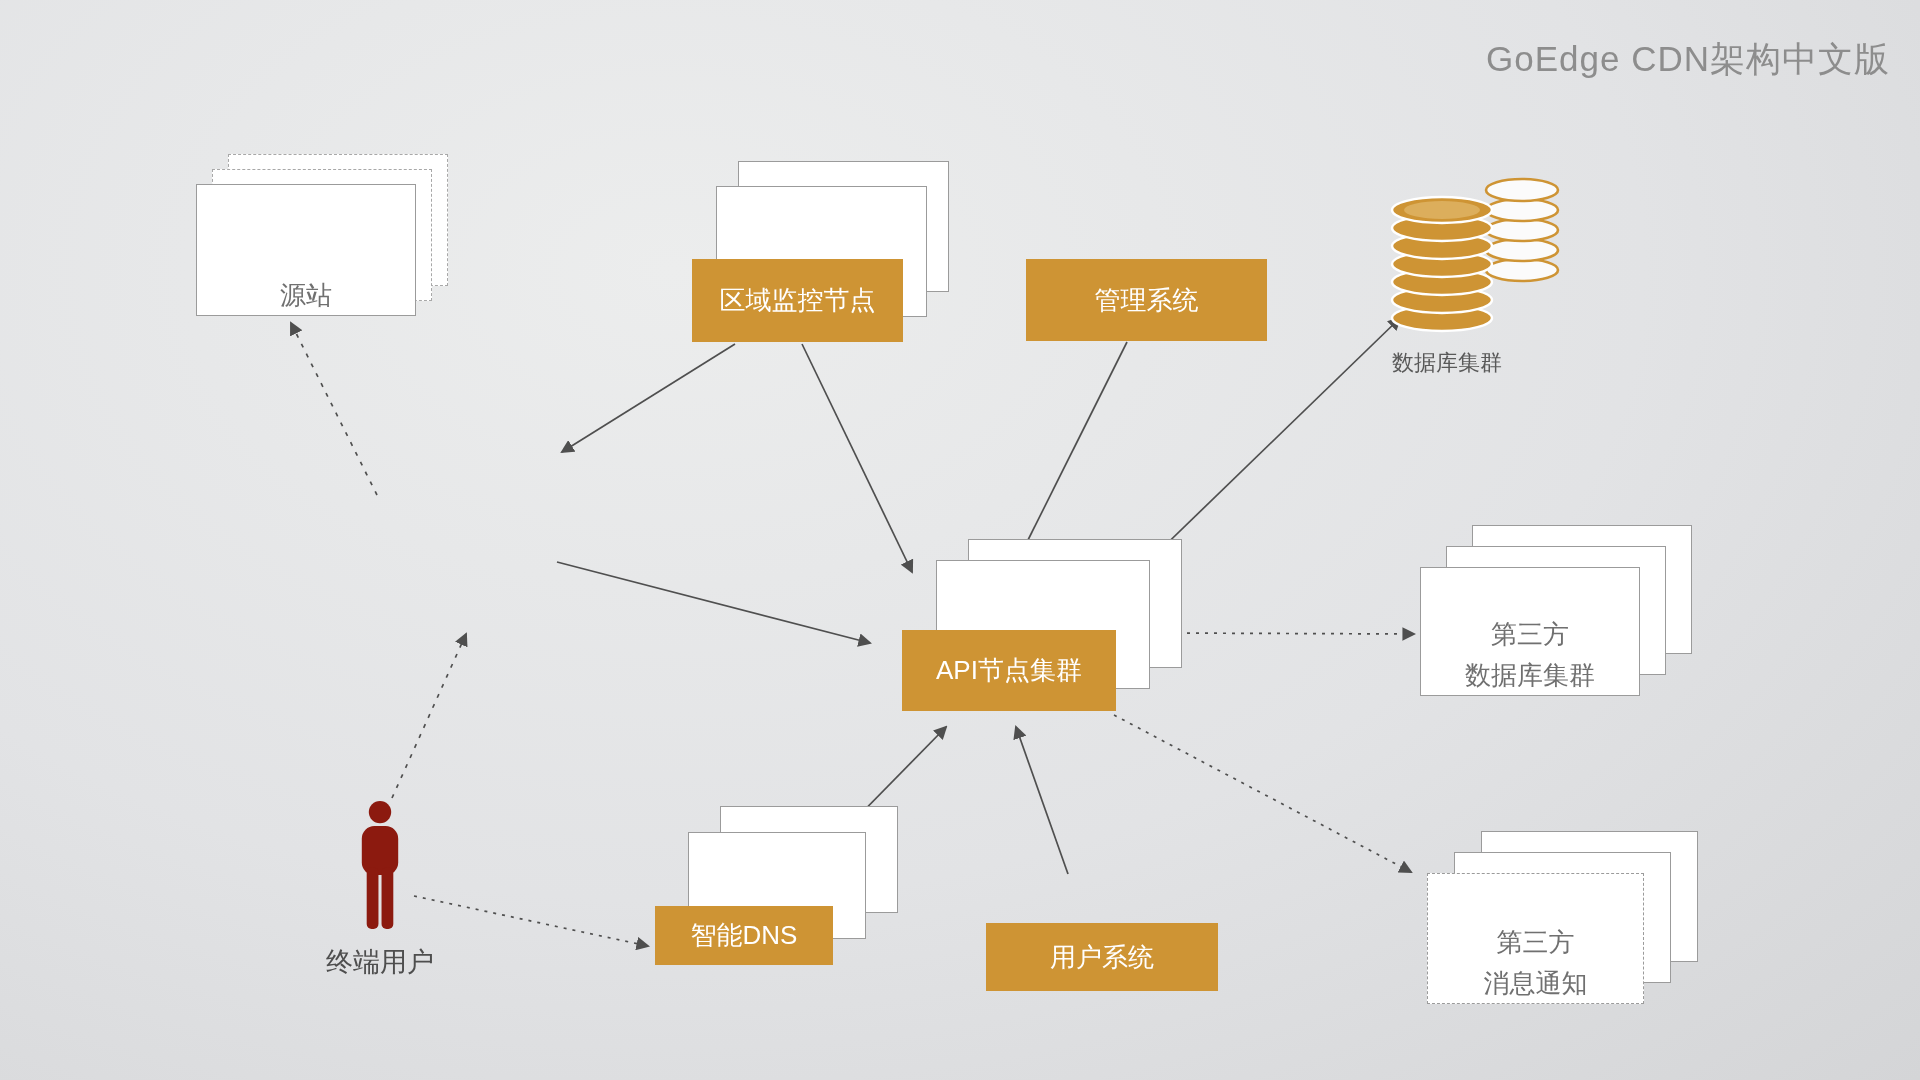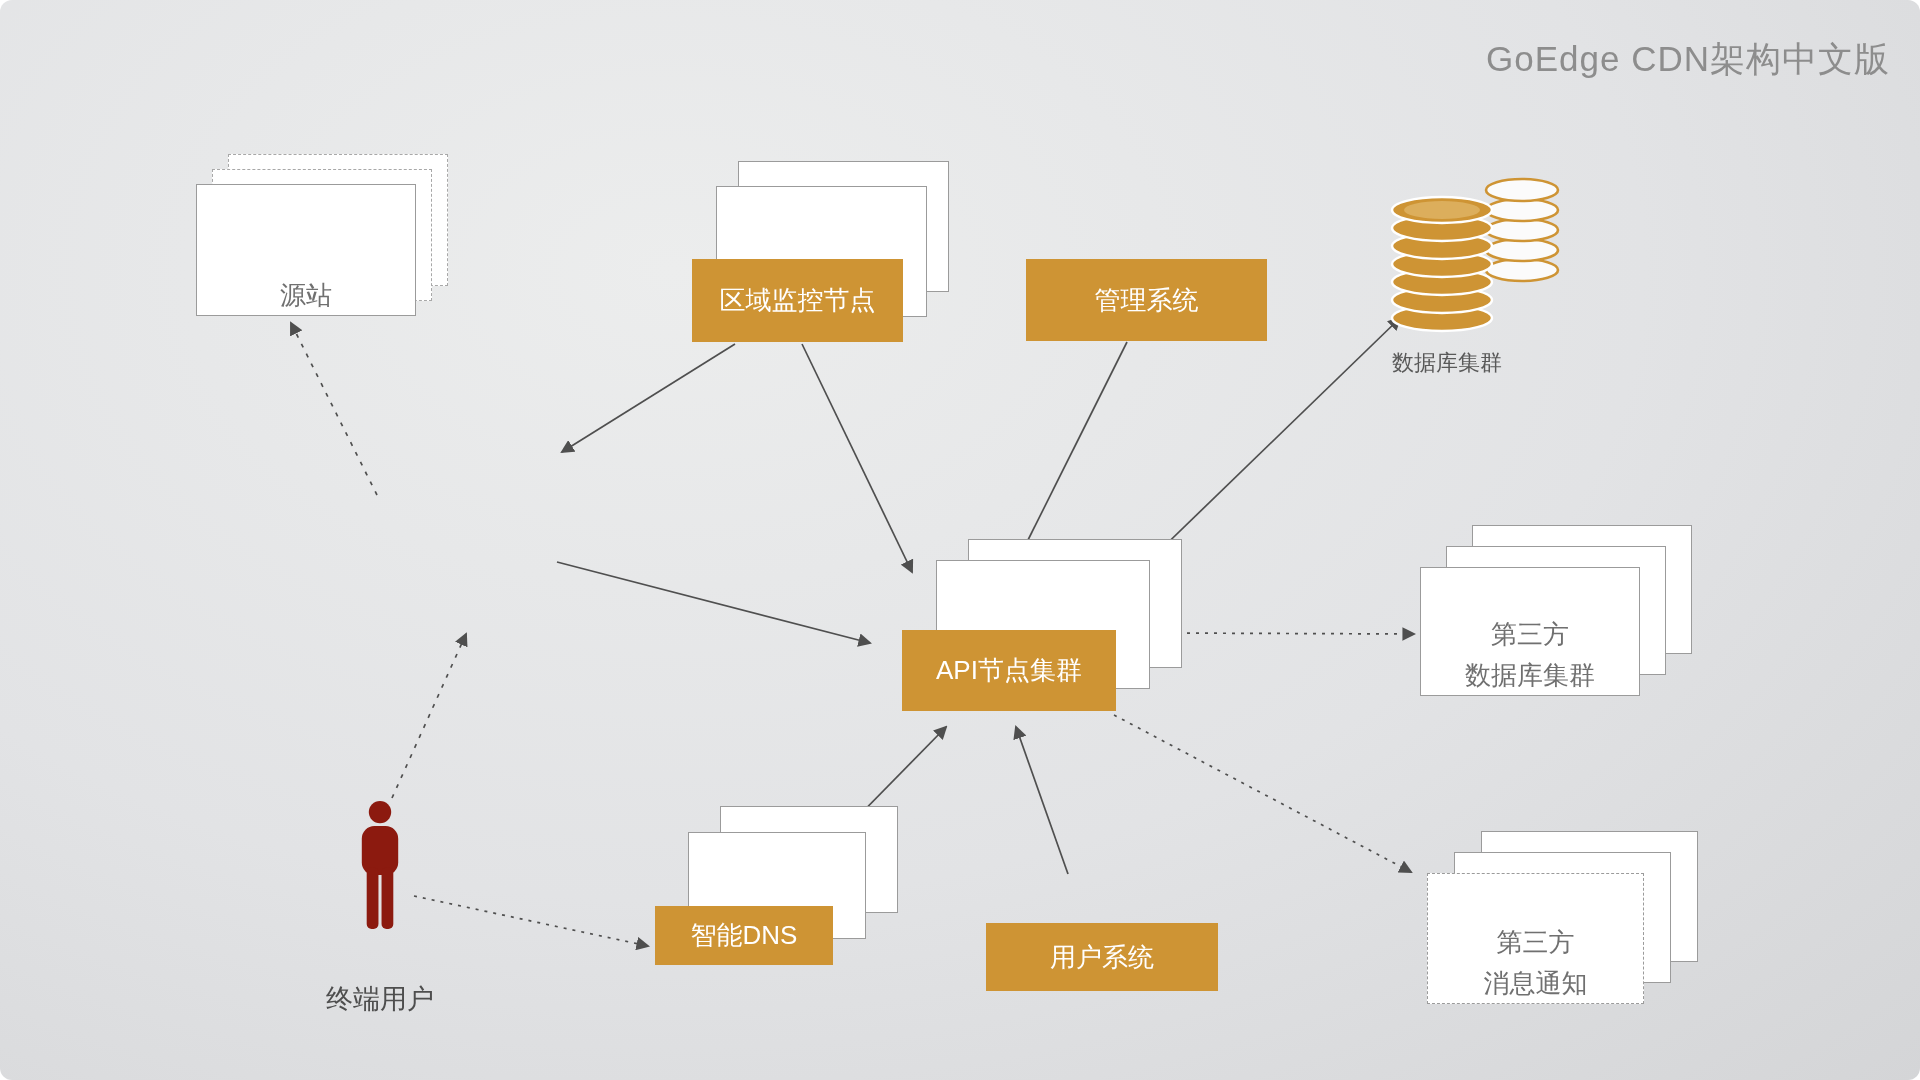--- a/index.html
+++ b/index.html
@@ -3,21 +3,20 @@
 <meta charset="utf-8">
 <style>
   html,body{margin:0;padding:0;}
   body{
     width:1920px;height:1080px;overflow:hidden;
     font-family:"Liberation Sans","DejaVu Sans",sans-serif;
   }
   #canvas{
     position:relative;width:1920px;height:1080px;
     background:radial-gradient(ellipse at 35% 25%, #eceded 0%, #e2e3e5 55%, #d4d5d7 100%);
-    border-radius:12px;
   }
   #arrows{position:absolute;left:0;top:0;z-index:1;}
   .title{
     position:absolute;top:36px;right:30px;z-index:3;
     font-size:35px;color:#8d8d8d;letter-spacing:1px;
   }
   .node{position:absolute;z-index:2;}
   .layer{
     position:absolute;width:100%;height:100%;
     background:#ffffff;border:1px solid #9b9b9b;box-sizing:border-box;
@@ -66,21 +65,21 @@
   #notify .l2{left:54px;top:-42px;}
 
   #dbicon{left:1384px;top:168px;width:188px;height:168px;z-index:2;position:absolute;}
   .db-label{
     position:absolute;left:1392px;top:348px;width:170px;z-index:2;
     font-size:22px;color:#595959;
   }
   #person{left:352px;top:800px;width:56px;height:132px;z-index:2;position:absolute;}
   .person-label{
     position:absolute;left:292px;top:944px;width:176px;z-index:2;
-    text-align:center;font-size:27px;color:#4e4e4e;margin-top:37px;
+    text-align:center;font-size:27px;color:#4e4e4e;
   }
 </style>
 </head>
 <body>
 
 <div id="canvas">
 
   <svg id="arrows" width="1920" height="1080" viewBox="0 0 1920 1080">
     <defs>
       <marker id="ah" viewBox="0 0 10 10" refX="8.5" refY="5" markerWidth="8" markerHeight="8" orient="auto-start-reverse">

